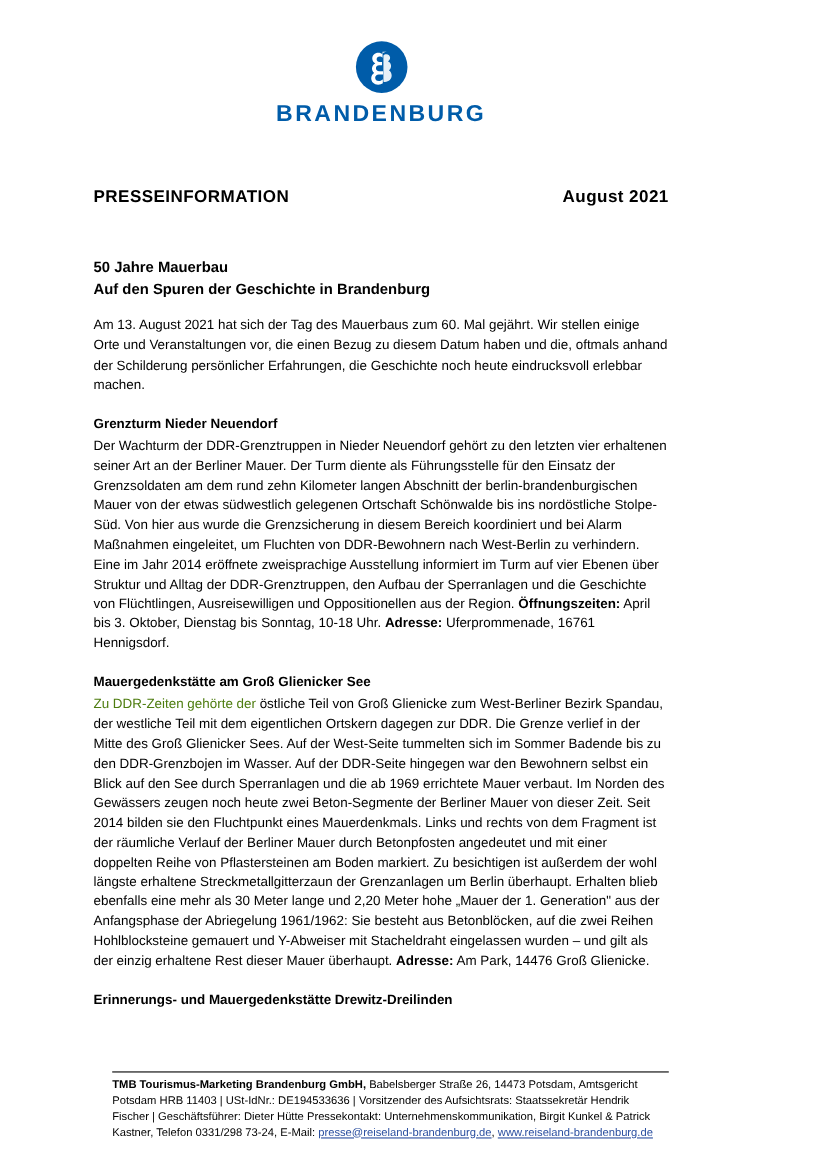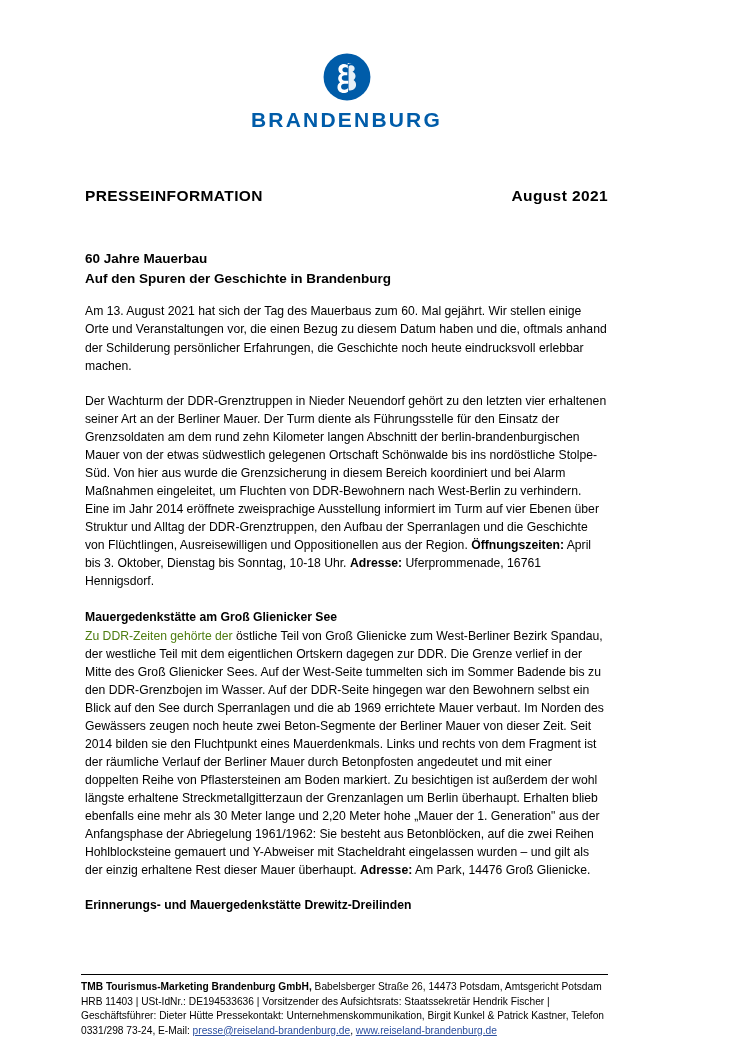--- a/index.html
+++ b/index.html
@@ -12,21 +12,21 @@
     background: #ffffff;
     font-family: "Liberation Sans", sans-serif;
     color: #000000;
     overflow: hidden;
   }
   .page {
     position: relative;
     width: 693px;
     height: 1056px;
     box-sizing: border-box;
-    padding: 16px 85px;
+    padding: 0 85px;
   }
 
   
   .logo-block {
     padding-top: 36px;
     text-align: center;
   }
   .logo-mark {
     width: 50px;
     height: 50px;
@@ -86,21 +86,21 @@
     font-weight: bold;
     margin-top: 44px;
   }
   .greyed {
     color: #4d7c0f;
   }
 
   
   .footer {
     position: absolute;
-    left: 81px;
+    left: 102px;
     right: 85px;
     bottom: 18px;
     font-size: 10.2px;
     line-height: 1.42;
     color: #000;
   }
   .footer-rule {
     border-top: 1px solid #000;
     margin-bottom: 5px;
   }
@@ -124,27 +124,28 @@
     </svg>
     <div class="logo-word">BRANDENBURG</div>
   </div>
 
   <div class="doc-header">
     <span>PRESSEINFORMATION</span>
     <span>August 2021</span>
   </div>
 
   <div class="title-block">
-    <div>60 Jahre Mauerbau</div>
+    <div>50 Jahre Mauerbau</div>
     <div>Auf den Spuren der Geschichte in Brandenburg</div>
   </div>
 
   <div class="lead">Am 13. August 2021 hat sich der Tag des Mauerbaus zum 60. Mal gejährt. Wir stellen einige Orte und Veranstaltungen vor, die einen Bezug zu diesem Datum haben und die, oftmals anhand der Schilderung persönlicher Erfahrungen, die Geschichte noch heute eindrucksvoll erlebbar machen.</div>
 
   <div class="section">
+    <div class="section-title">Grenzturm Nieder Neuendorf</div>
     <div class="section-body"><span>Der Wachturm der DDR-Grenztruppen in Nieder Neuendorf gehört zu den letzten vier erhaltenen seiner Art an der Berliner Mauer. Der Turm diente als Führungsstelle für den Einsatz der Grenzsoldaten am dem rund zehn Kilometer langen Abschnitt der berlin-brandenburgischen Mauer von der etwas südwestlich gelegenen Ortschaft Schönwalde bis ins nordöstliche Stolpe-Süd. Von hier aus wurde die Grenzsicherung in diesem Bereich koordiniert und bei Alarm Maßnahmen eingeleitet, um Fluchten von DDR-Bewohnern nach West-Berlin zu verhindern. Eine im Jahr 2014 eröffnete zweisprachige Ausstellung informiert im Turm auf vier Ebenen über Struktur und Alltag der DDR-Grenztruppen, den Aufbau der Sperranlagen und die Geschichte von Flüchtlingen, Ausreisewilligen und Oppositionellen aus der Region. </span><b>Öffnungszeiten:</b><span> April bis 3. Oktober, Dienstag bis Sonntag, 10-18 Uhr. </span><b>Adresse:</b><span> Uferprommenade, 16761 Hennigsdorf.</span></div>
   </div>
 
   <div class="section">
     <div class="section-title">Mauergedenkstätte am Groß Glienicker See</div>
     <div class="section-body"><span class="greyed">Zu DDR-Zeiten gehörte der </span><span>östliche Teil von Groß Glienicke zum West-Berliner Bezirk Spandau, der westliche Teil mit dem eigentlichen Ortskern dagegen zur DDR. Die Grenze verlief in der Mitte des Groß Glienicker Sees. Auf der West-Seite tummelten sich im Sommer Badende bis zu den DDR-Grenzbojen im Wasser. Auf der DDR-Seite hingegen war den Bewohnern selbst ein Blick auf den See durch Sperranlagen und die ab 1969 errichtete Mauer verbaut. Im Norden des Gewässers zeugen noch heute zwei Beton-Segmente der Berliner Mauer von dieser Zeit. Seit 2014 bilden sie den Fluchtpunkt eines Mauerdenkmals. Links und rechts von dem Fragment ist der räumliche Verlauf der Berliner Mauer durch Betonpfosten angedeutet und mit einer doppelten Reihe von Pflastersteinen am Boden markiert. Zu besichtigen ist außerdem der wohl längste erhaltene Streckmetallgitterzaun der Grenzanlagen um Berlin überhaupt. Erhalten blieb ebenfalls eine mehr als 30 Meter lange und 2,20 Meter hohe „Mauer der 1. Generation" aus der Anfangsphase der Abriegelung 1961/1962: Sie besteht aus Betonblöcken, auf die zwei Reihen Hohlblocksteine gemauert und Y-Abweiser mit Stacheldraht eingelassen wurden – und gilt als der einzig erhaltene Rest dieser Mauer überhaupt. </span><b>Adresse:</b><span> Am Park, 14476 Groß Glienicke.</span></div>
   </div>
 
   <div class="section">
     <div class="section-title">Erinnerungs- und Mauergedenkstätte Drewitz-Dreilinden</div>

